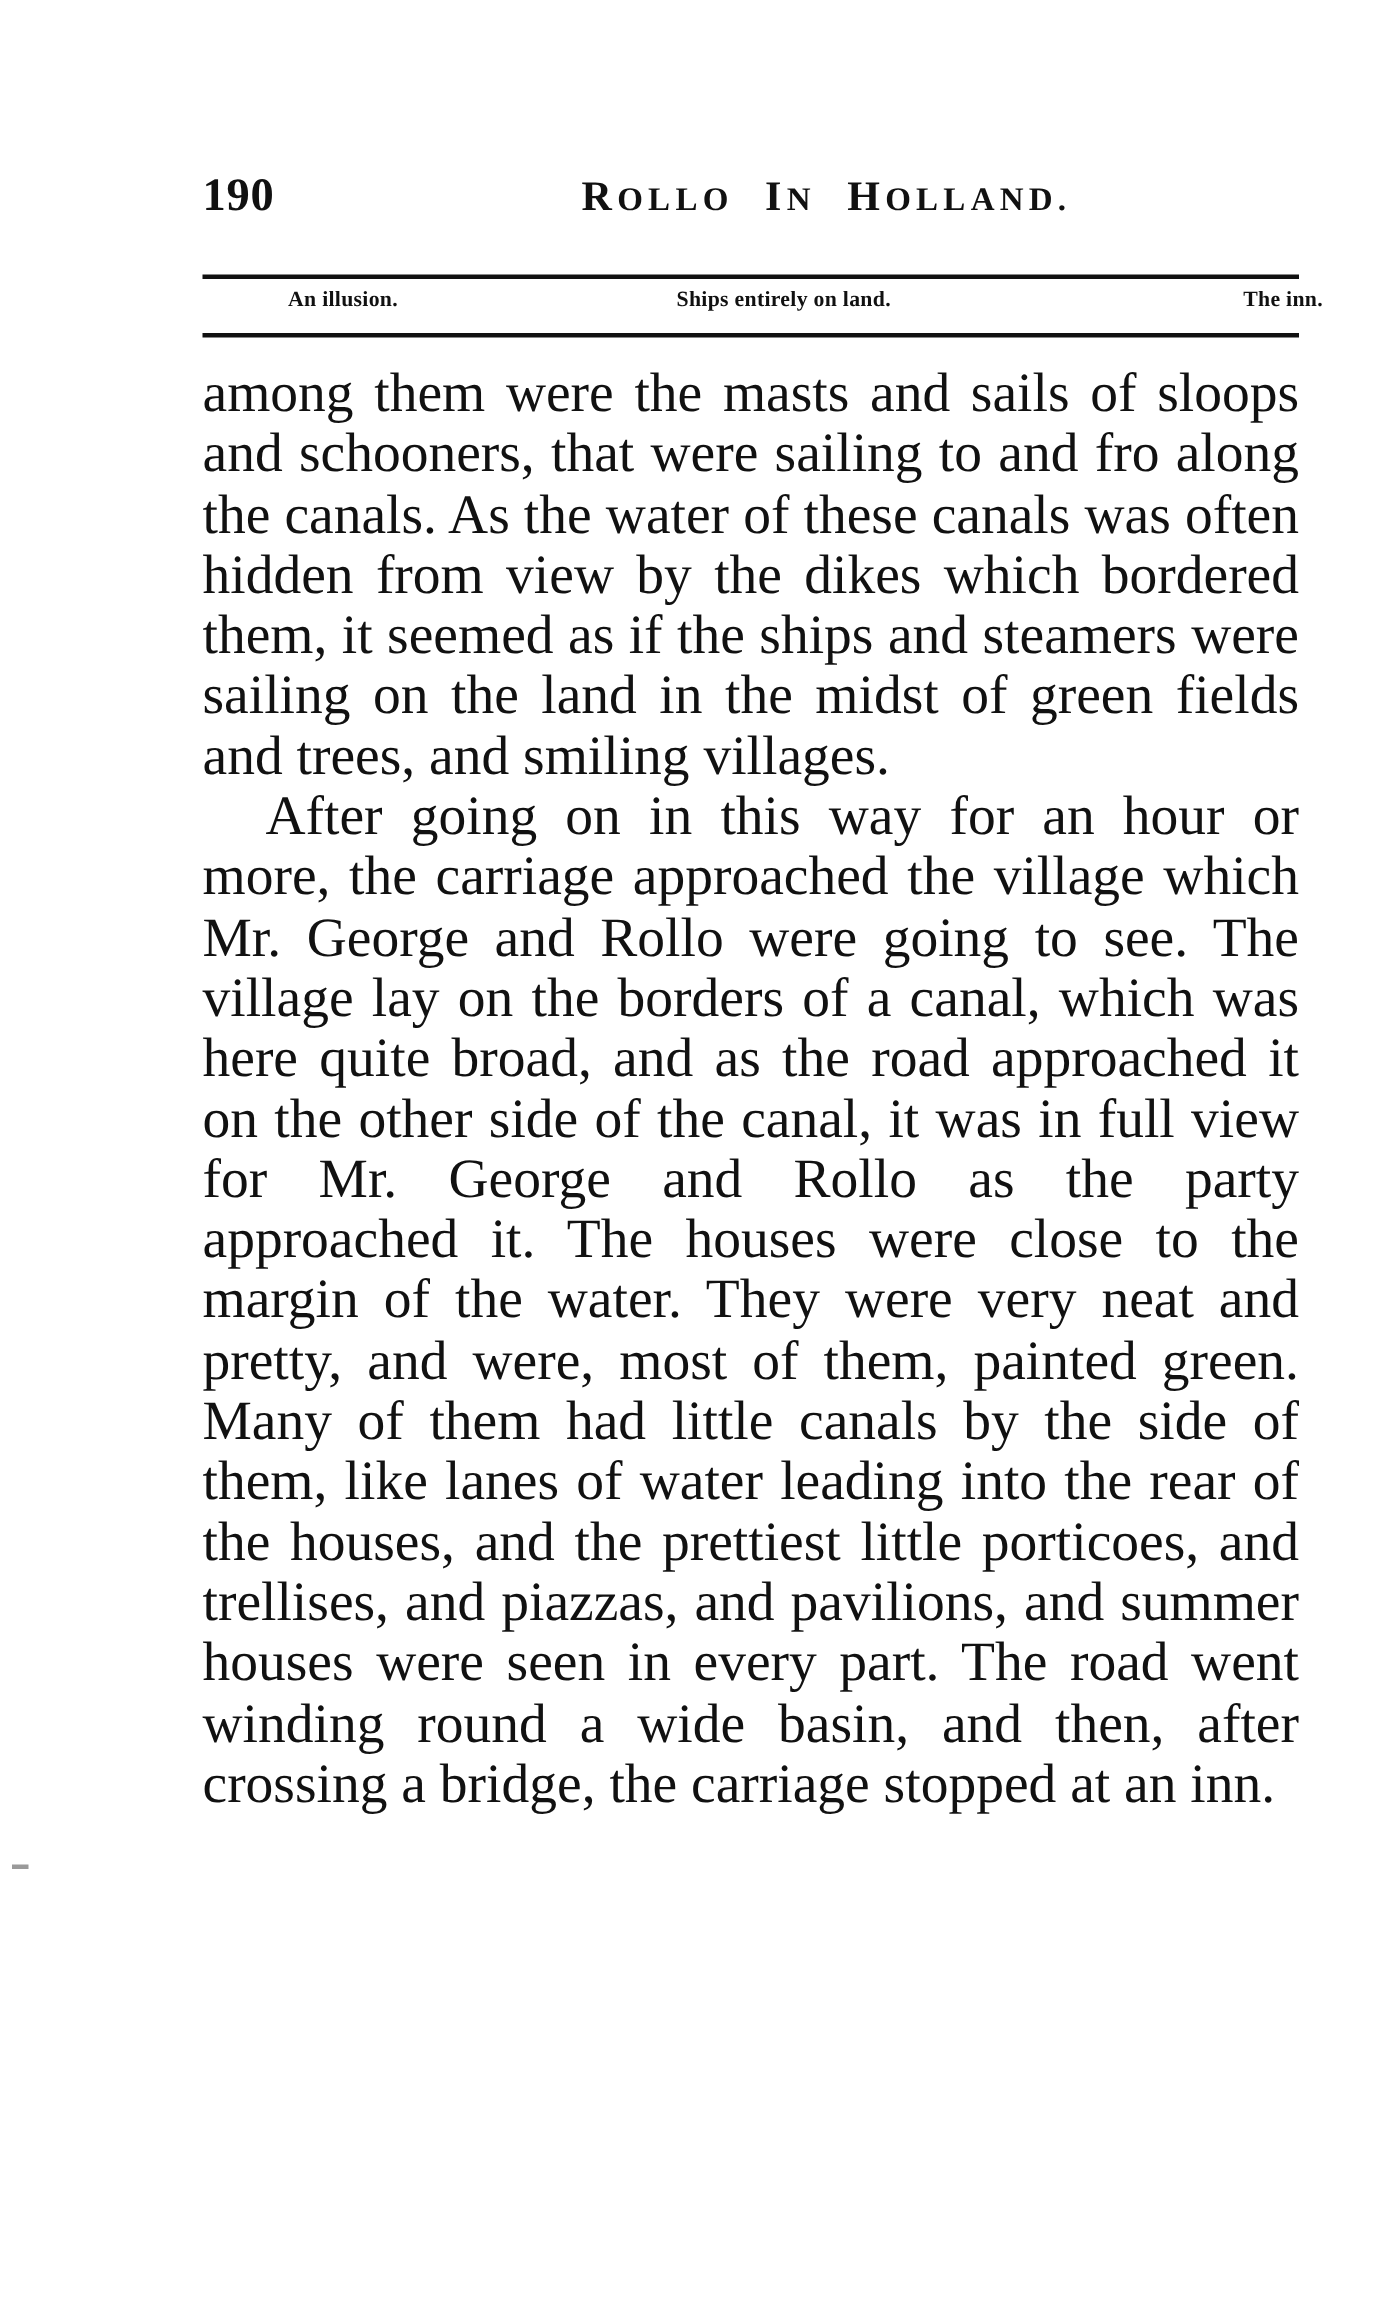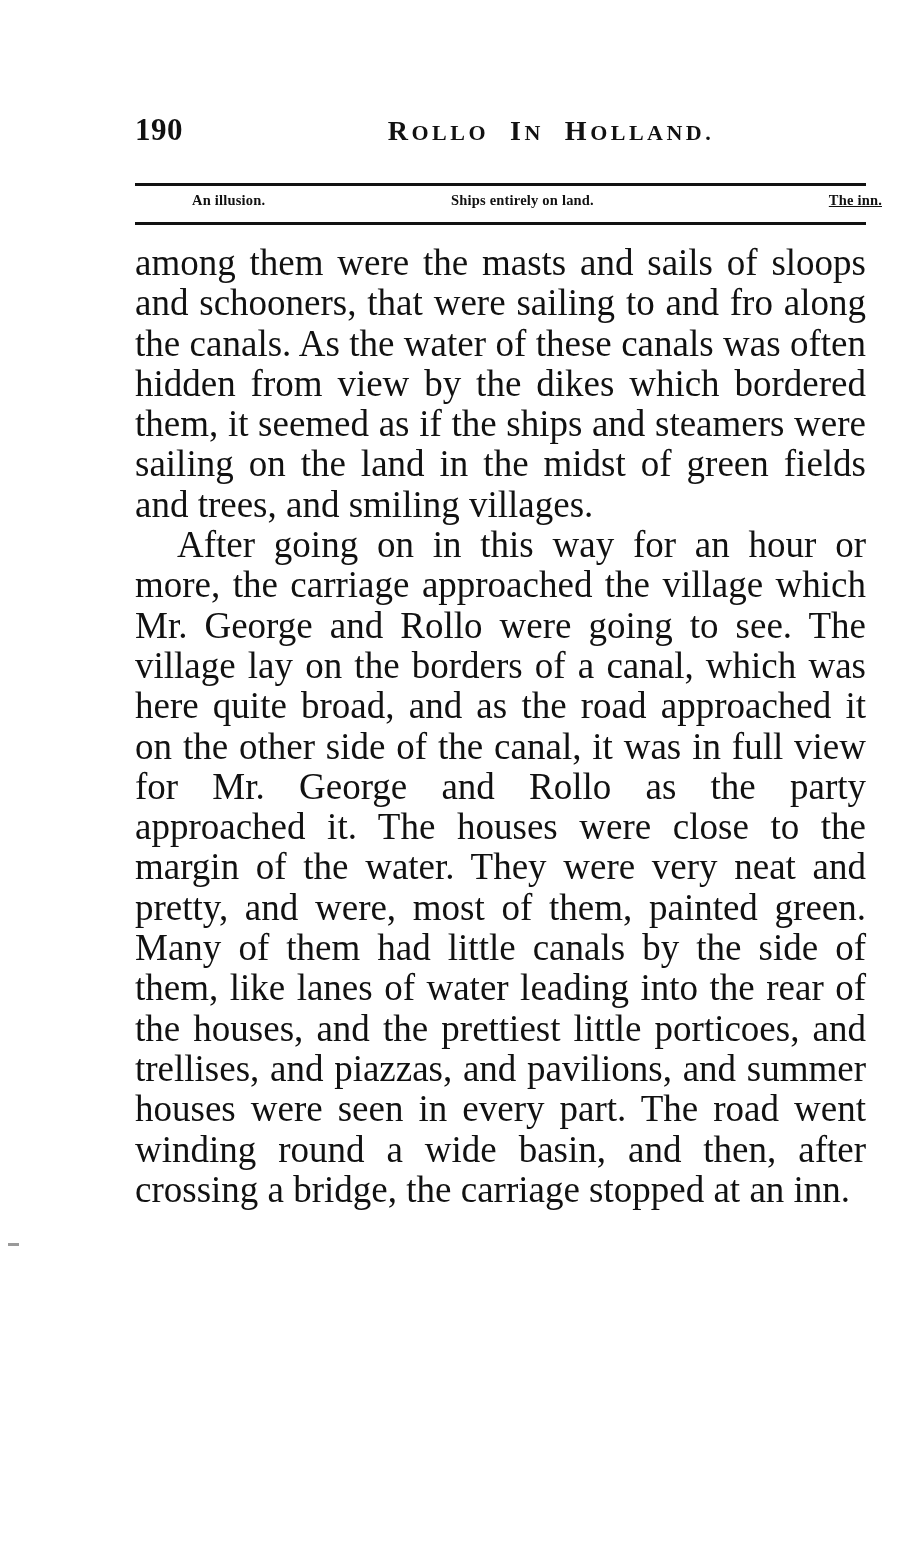--- a/index.html
+++ b/index.html
@@ -78,21 +78,21 @@
     font-weight: 700;
     letter-spacing: 0.2px;
     margin-left: 32px;
   }
   .sidenote {
     position: absolute;
     white-space: nowrap;
   }
   .sn-left  { left: 0px; }
   .sn-mid   { left: 259px; }
-  .sn-right { right: 0px; text-decoration: underline; }
+  .sn-right { right: 0px; }
 
   
   .body-text {
     position: absolute;
     left: 135px;
     top: 243px;
     width: 731px;
     font-size: 37px;
     line-height: 40.3px;
     text-align: justify;

